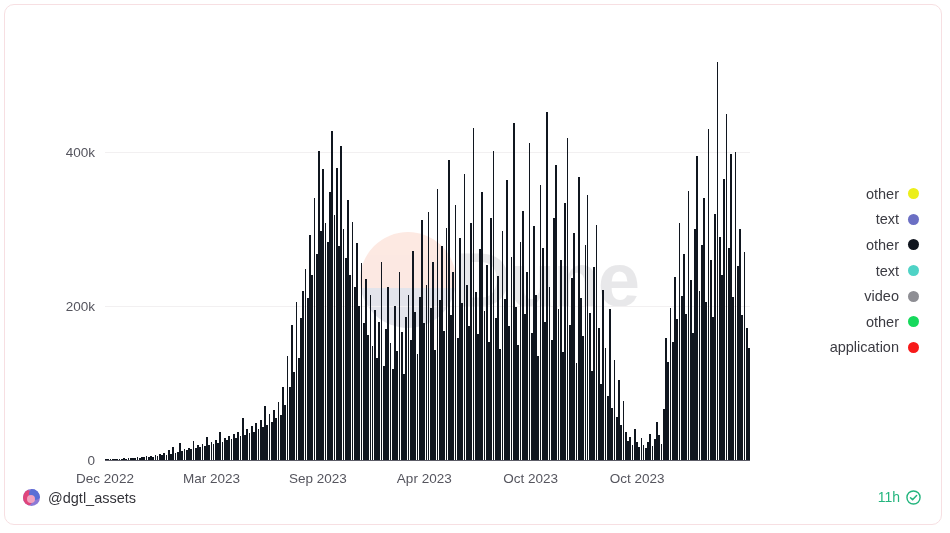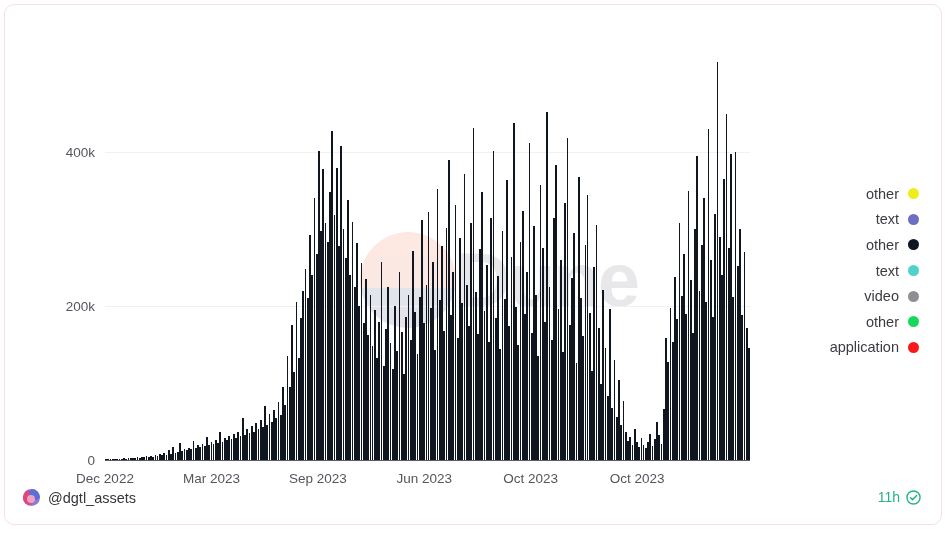--- a/index.html
+++ b/index.html
@@ -1478,21 +1478,21 @@
 
   <div id="ylabels">
       <div class="ylab" style="top: 455px;">0</div>
       <div class="ylab" style="top: 301.154px;">200k</div>
       <div class="ylab" style="top: 147.308px;">400k</div>
     </div>
   <div id="xlabels">
       <div class="xlab" style="left: 100px;">Dec 2022</div>
       <div class="xlab" style="left: 206.425px;">Mar 2023</div>
       <div class="xlab" style="left: 312.85px;">Sep 2023</div>
-      <div class="xlab" style="left: 419.275px;">Jun 2023</div>
+      <div class="xlab" style="left: 419.275px;">Apr 2023</div>
       <div class="xlab" style="left: 525.7px;">Oct 2023</div>
       <div class="xlab" style="left: 632.125px;">Oct 2023</div>
     </div>
 
   <div id="legend">
       <div class="legend-row">
         <span class="legend-label">other</span>
         <span class="legend-dot" style="background: rgb(236, 239, 27);"></span>
       </div>
       <div class="legend-row">

